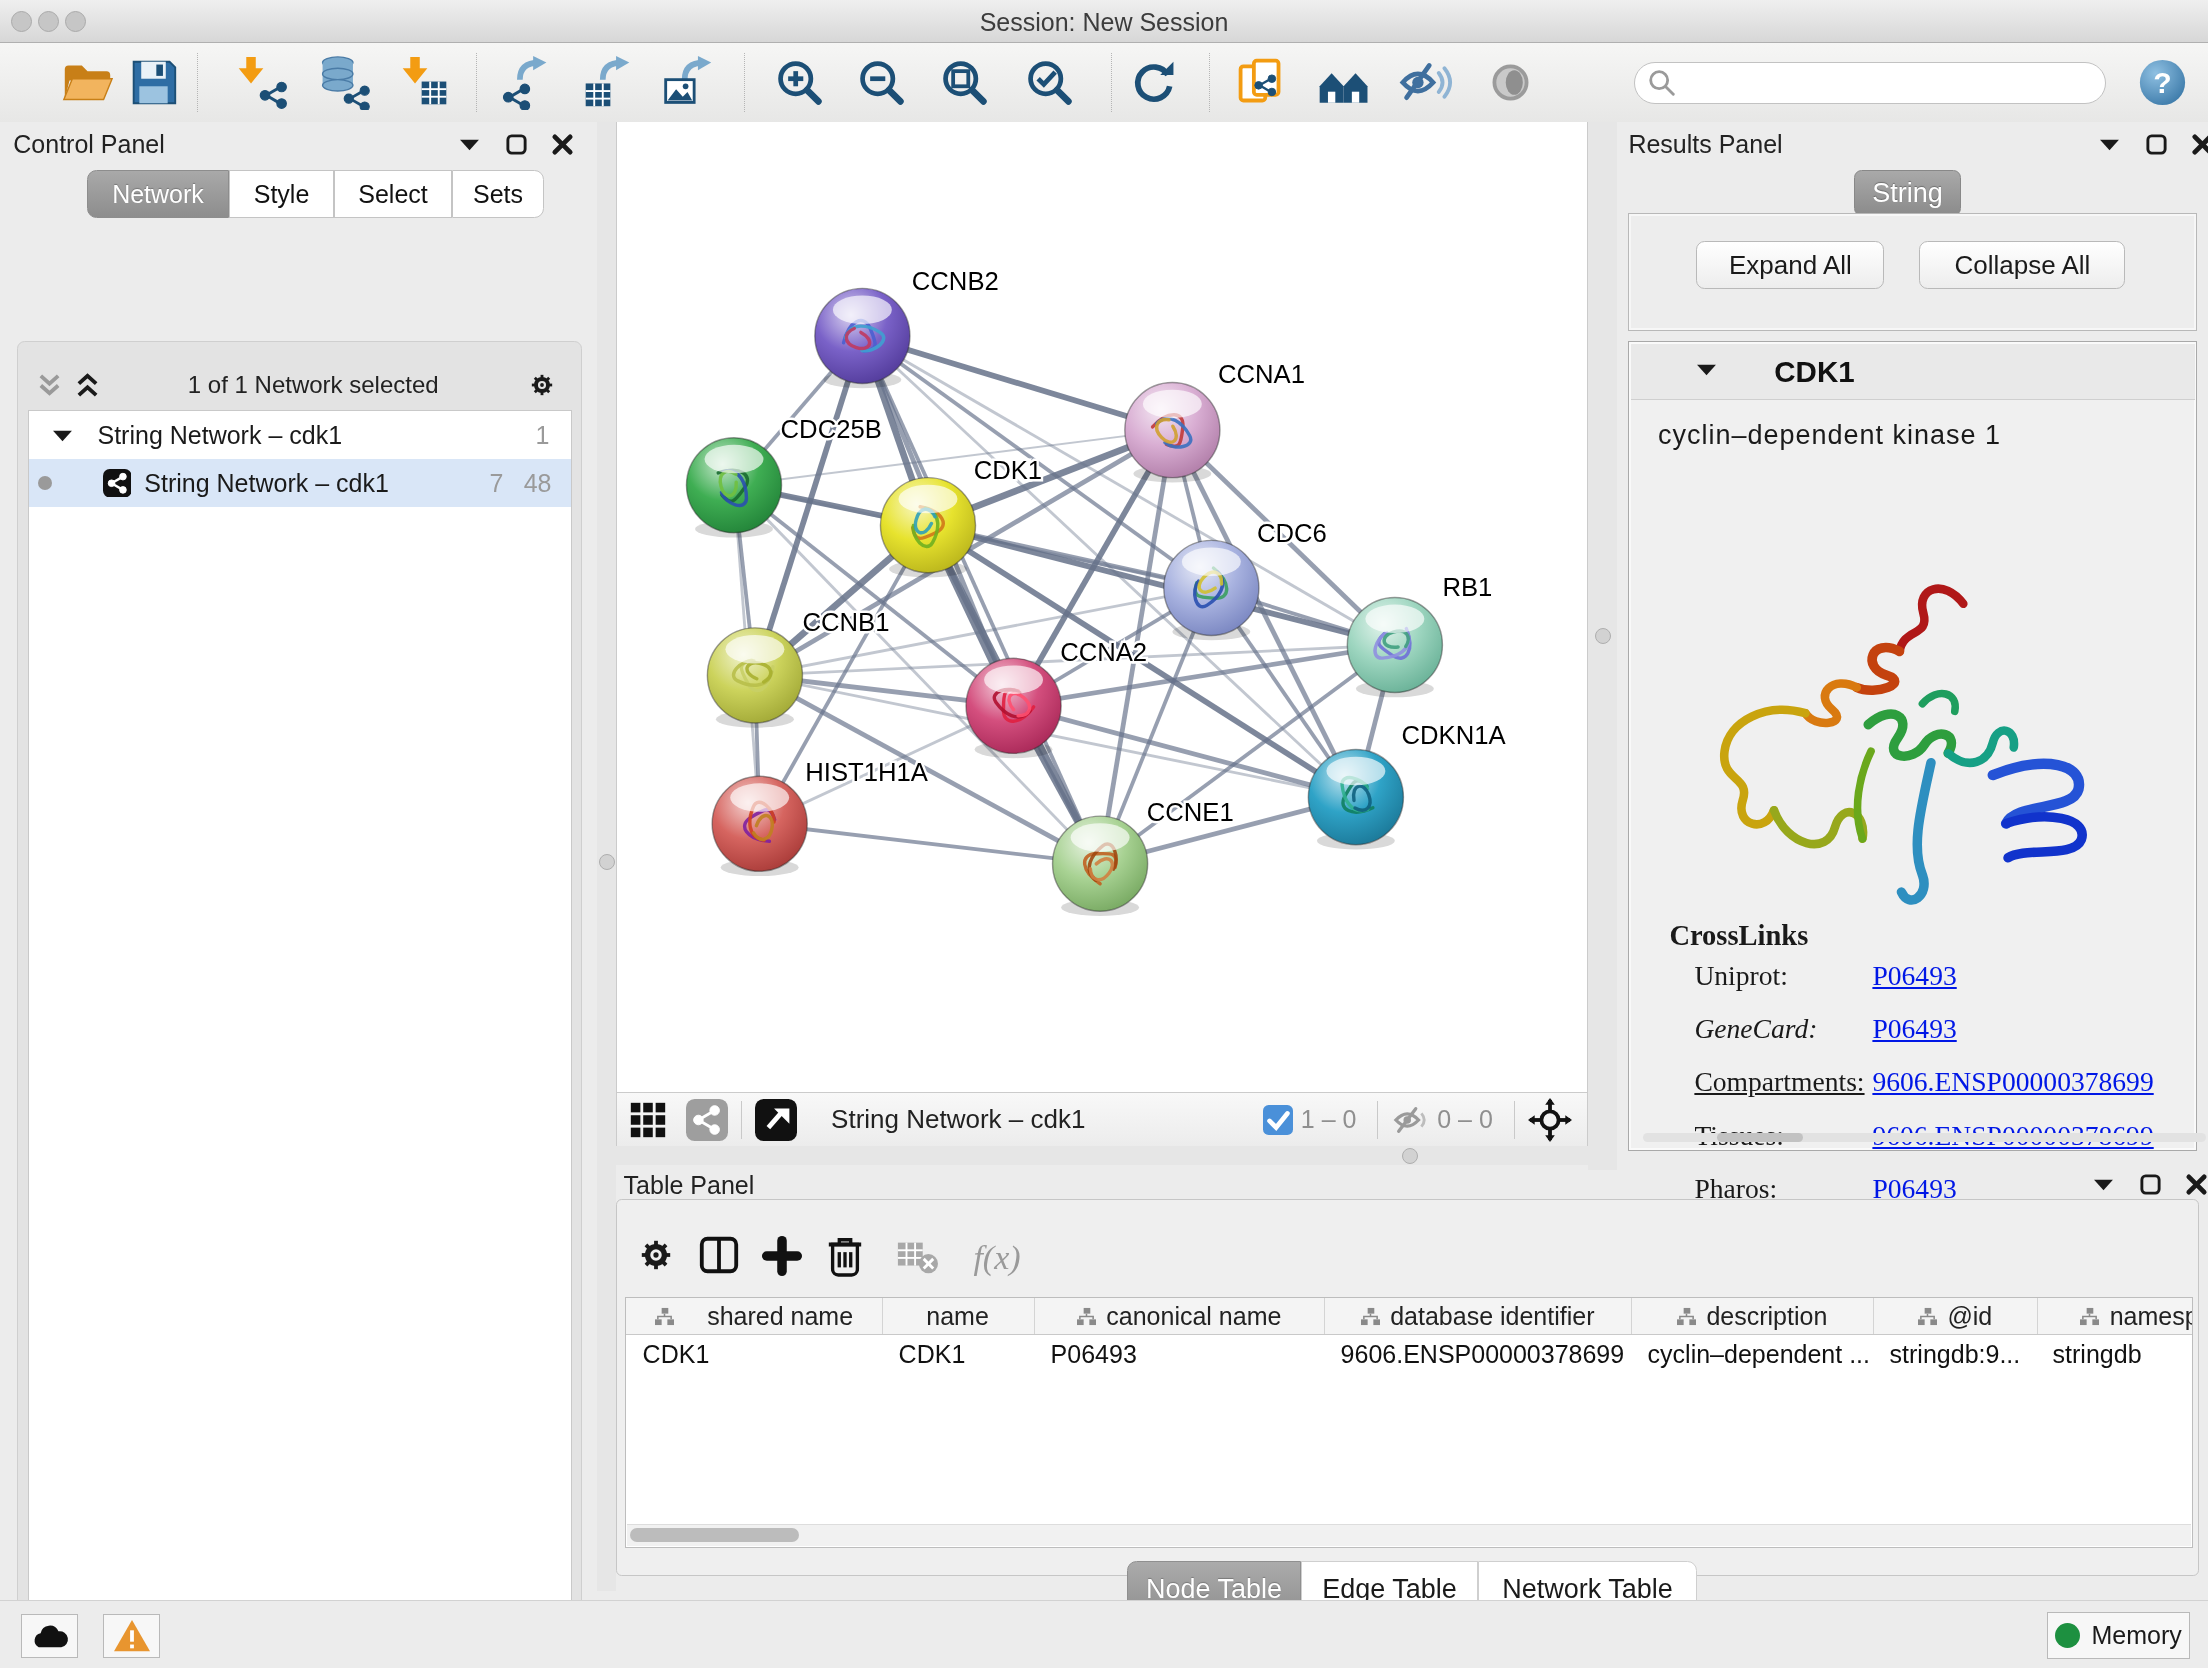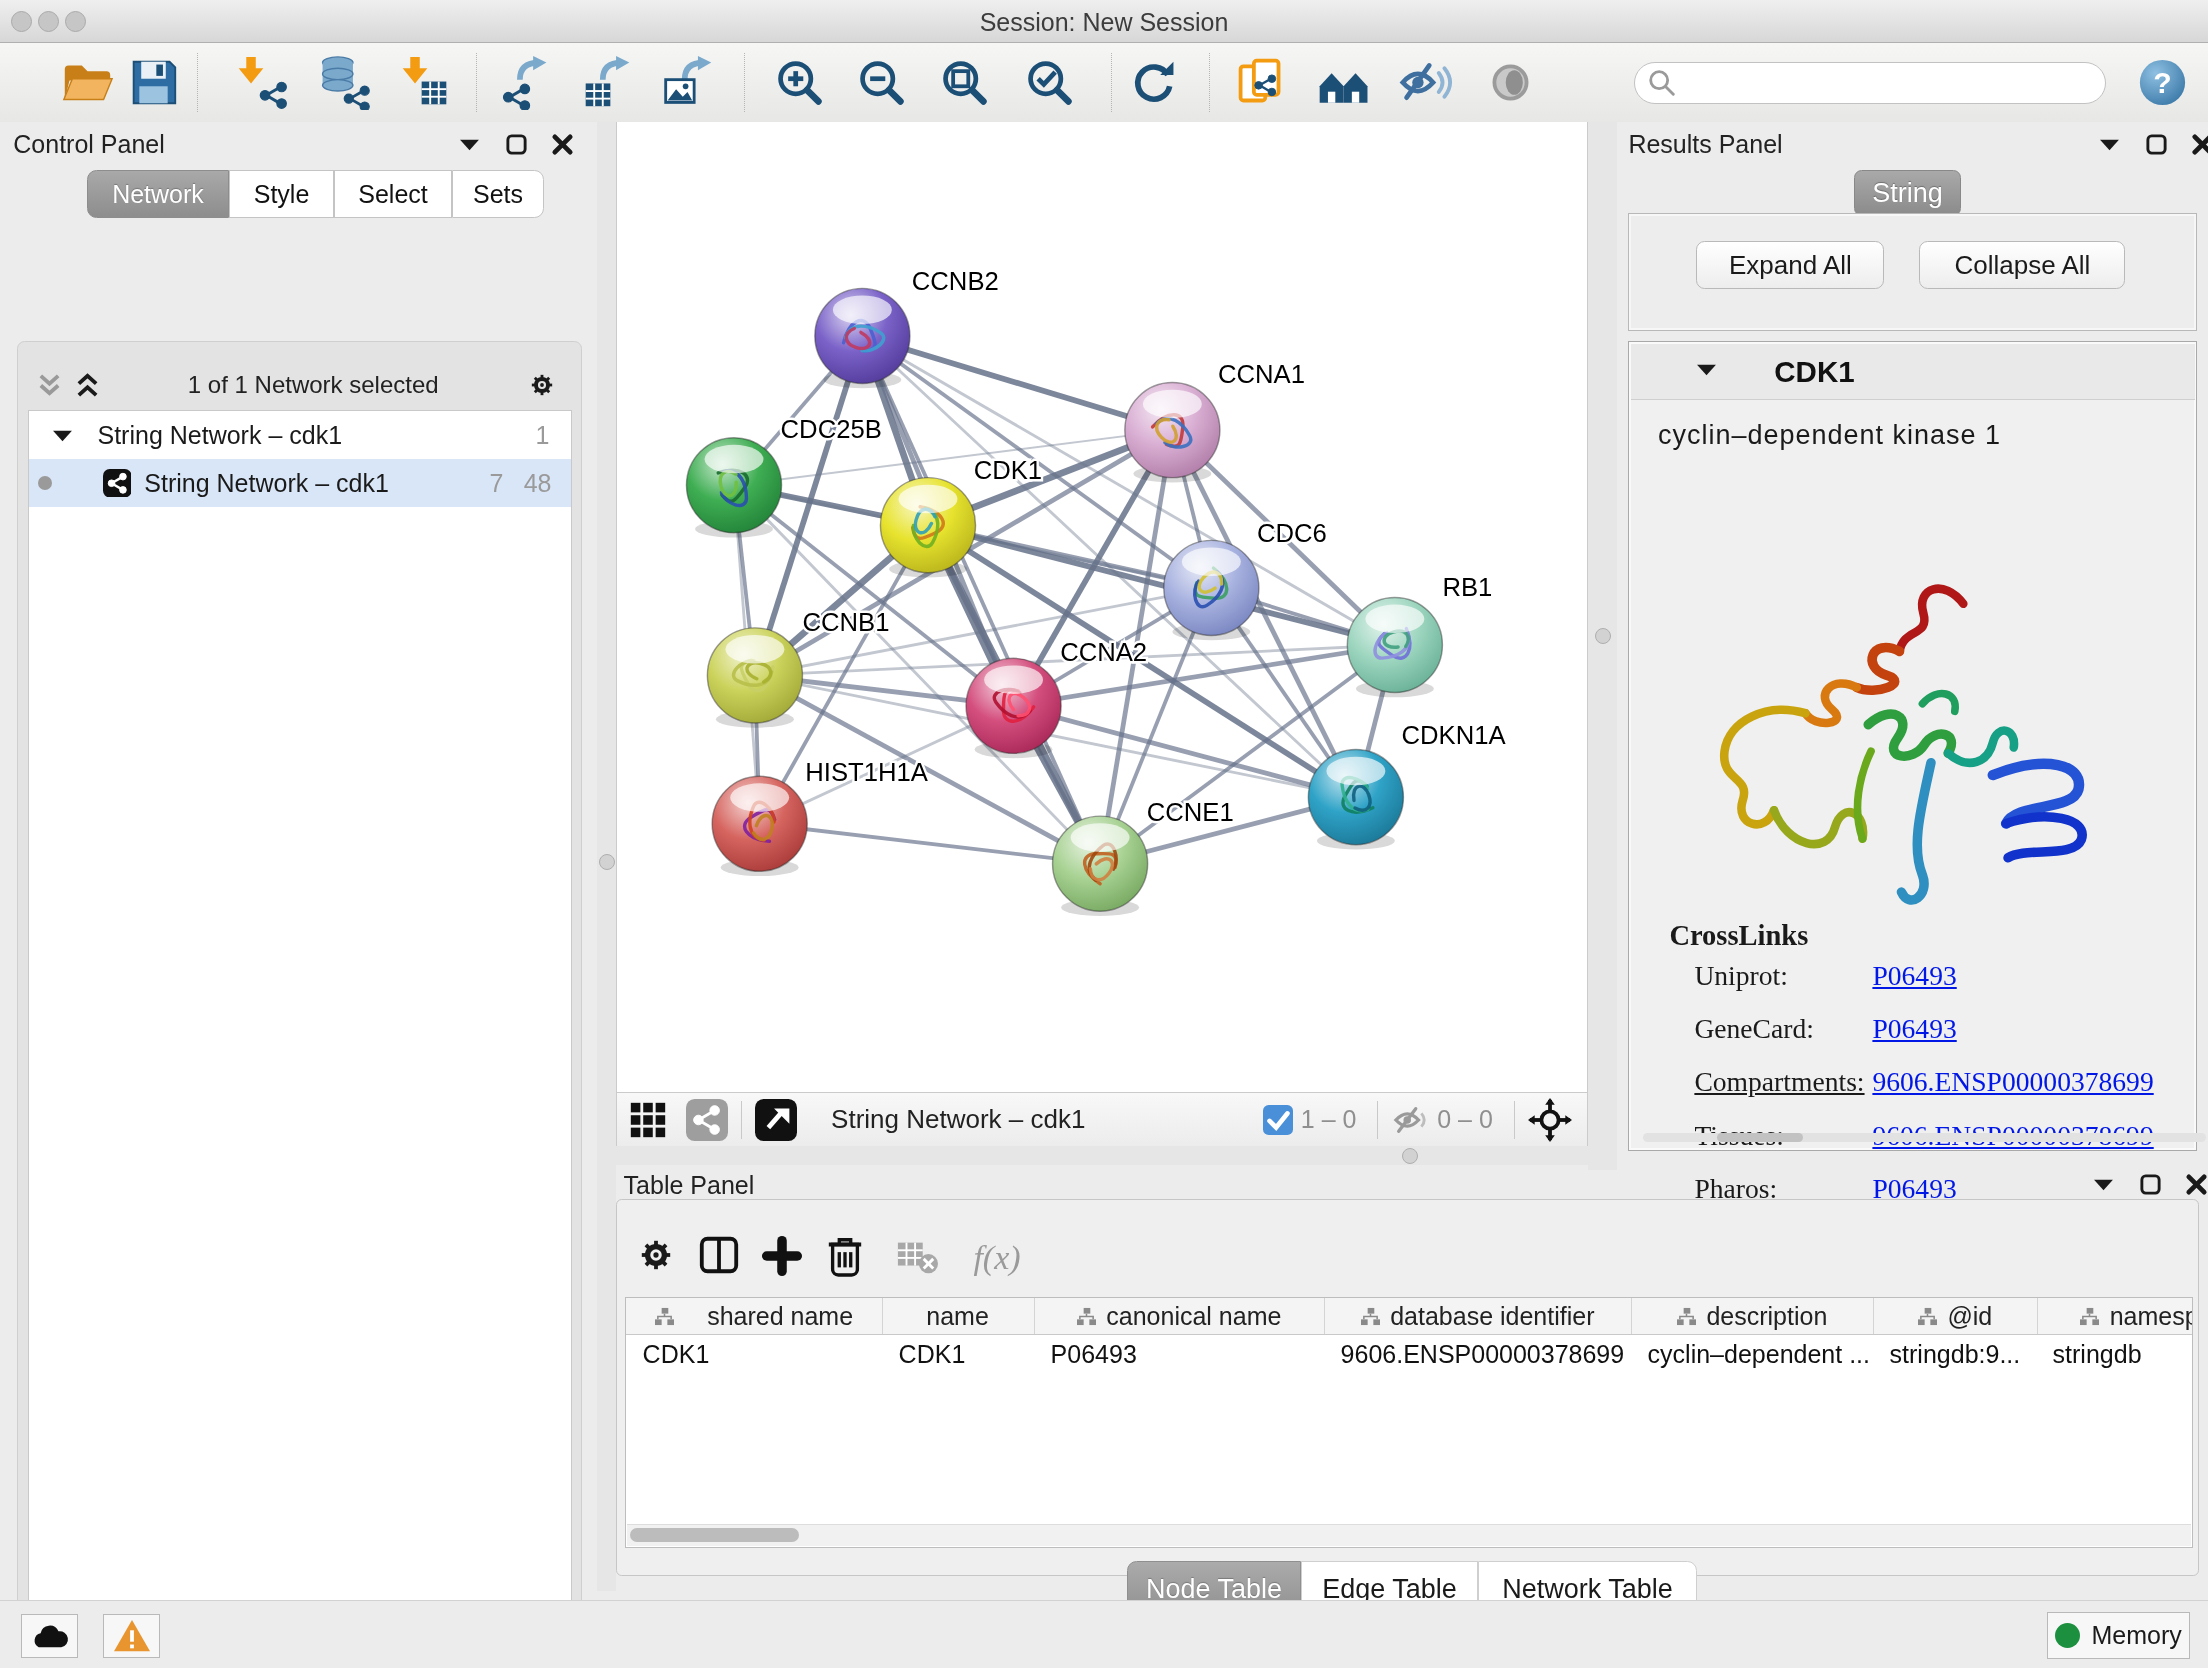--- a/index.html
+++ b/index.html
@@ -756,21 +756,21 @@
           <path d="M289 202 C 311 221, 331 211, 336 191 C 341 171, 361 176, 358 196" stroke="#16a085" stroke-width="9" fill="none" stroke-linecap="round"></path>
           <path d="M271 212 C 260 262, 250 300, 262 330 C 270 352, 248 366, 240 348" stroke="#2e8fc0" stroke-width="10" fill="none" stroke-linecap="round"></path>
           <path d="M336 225 C 392 203, 432 214, 426 240 C 420 263, 360 254, 350 276" stroke="#2553d6" stroke-width="11" fill="none" stroke-linecap="round"></path>
           <path d="M350 276 C 392 262, 437 270, 429 293 C 421 313, 370 300, 352 312" stroke="#1133cc" stroke-width="10" fill="none" stroke-linecap="round"></path>
           <path d="M262 150 C 278 132, 300 138, 296 158" stroke="#1f9e5e" stroke-width="8" fill="none" stroke-linecap="round"></path>
         </svg>
       <div id="rp-crosslinks">
         <div id="rp-cl-title">CrossLinks</div>
       <div class="cl-row" style="top: 40px;">Uniprot:</div>
           <div class="cl-link" style="top: 40px;">P06493</div>
-          <div class="cl-row" style="top: 93px;">GeneCard:</div>
+          <div class="cl-row" style="top: 93px; font-style: italic;">GeneCard:</div>
           <div class="cl-link" style="top: 93px;">P06493</div>
           <div class="cl-row" style="top: 146px; text-decoration: underline;">Compartments:</div>
           <div class="cl-link" style="top: 146px;">9606.ENSP00000378699</div>
           <div class="cl-row" style="top: 200px;">Tissues:</div>
           <div class="cl-link" style="top: 200px;">9606.ENSP00000378699</div>
           <div class="cl-row" style="top: 253px;">Pharos:</div>
           <div class="cl-link" style="top: 253px;">P06493</div>
         </div>
       <div id="rp-hscroll">
         <div id="rp-hthumb"></div>

